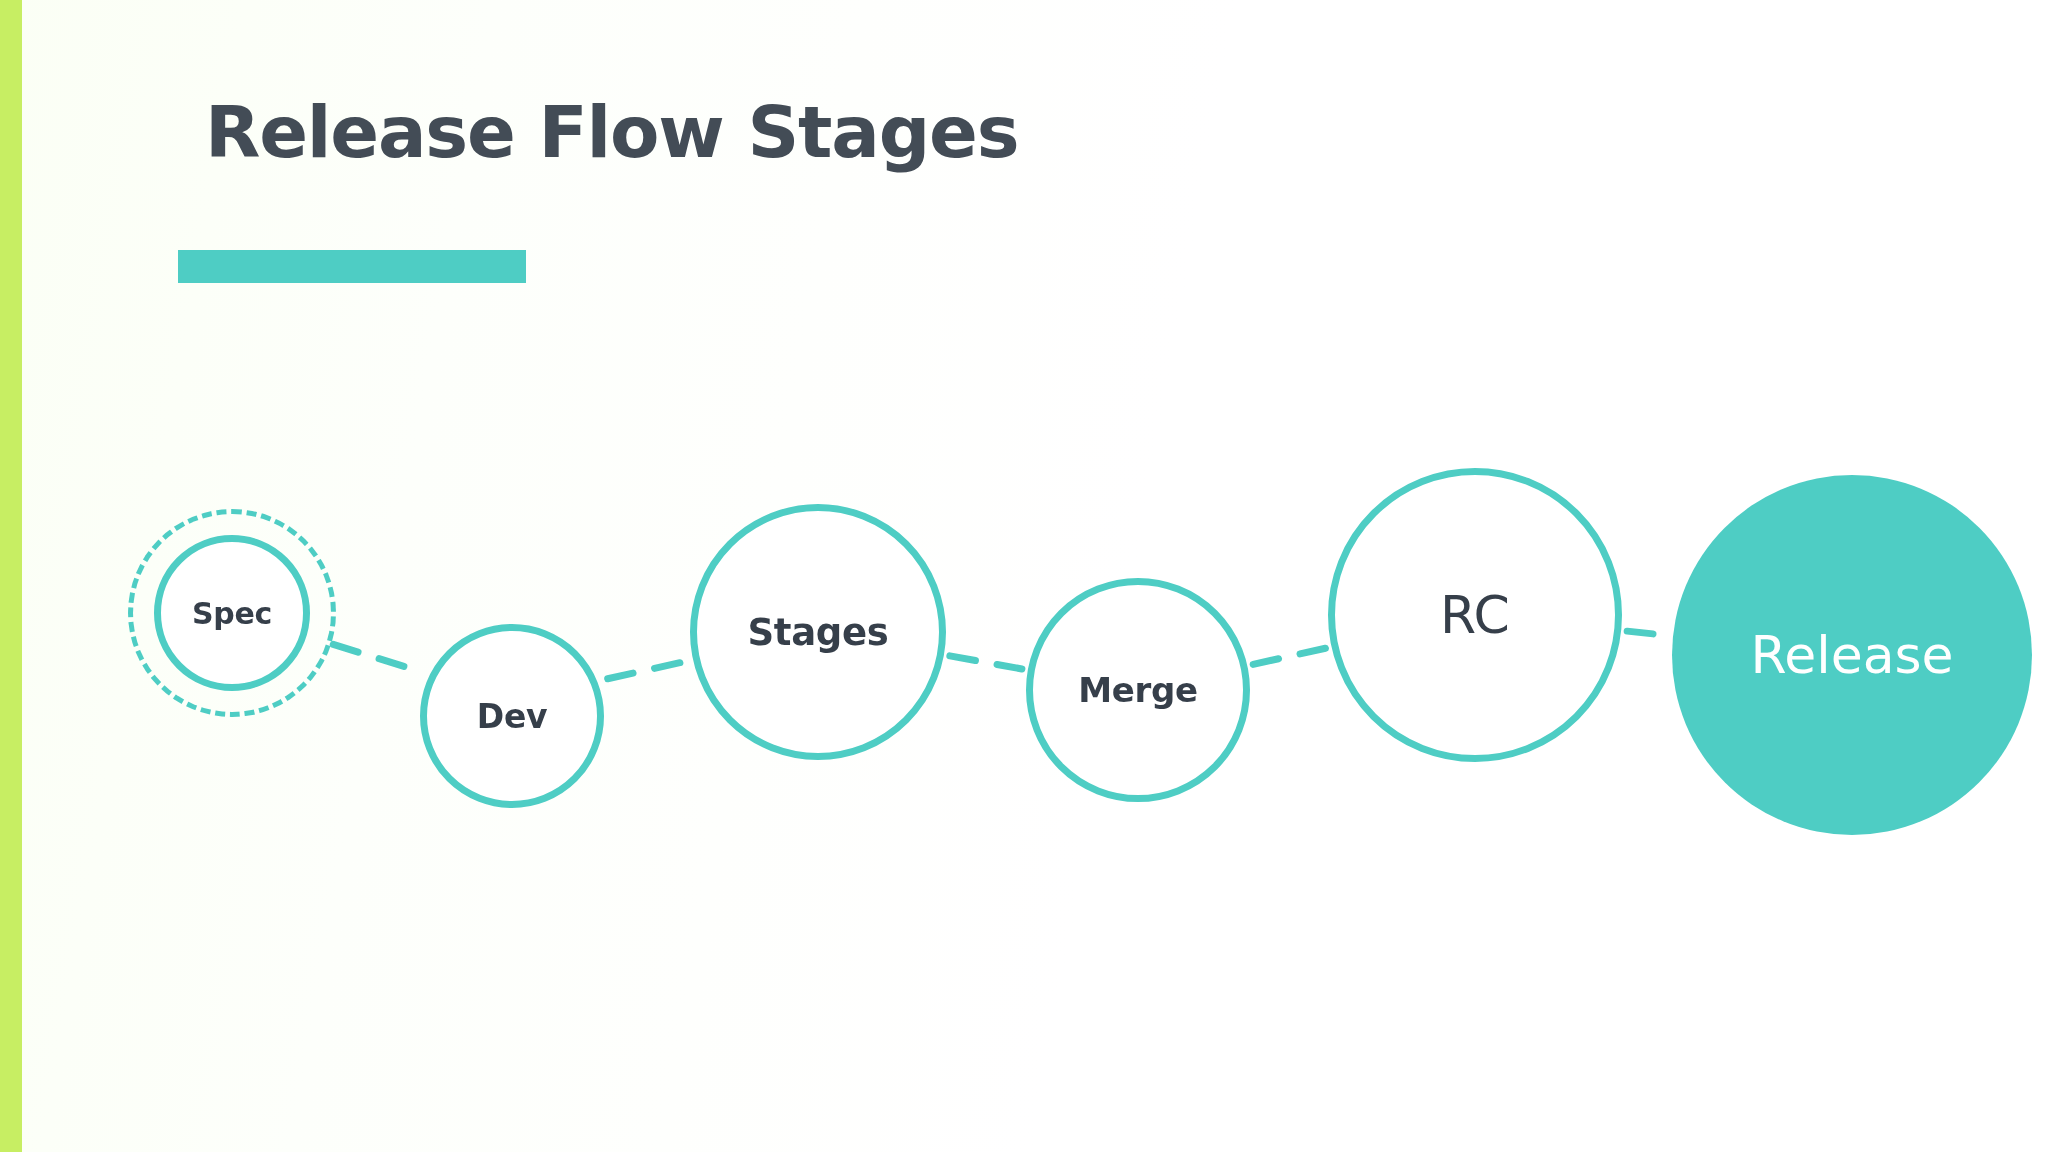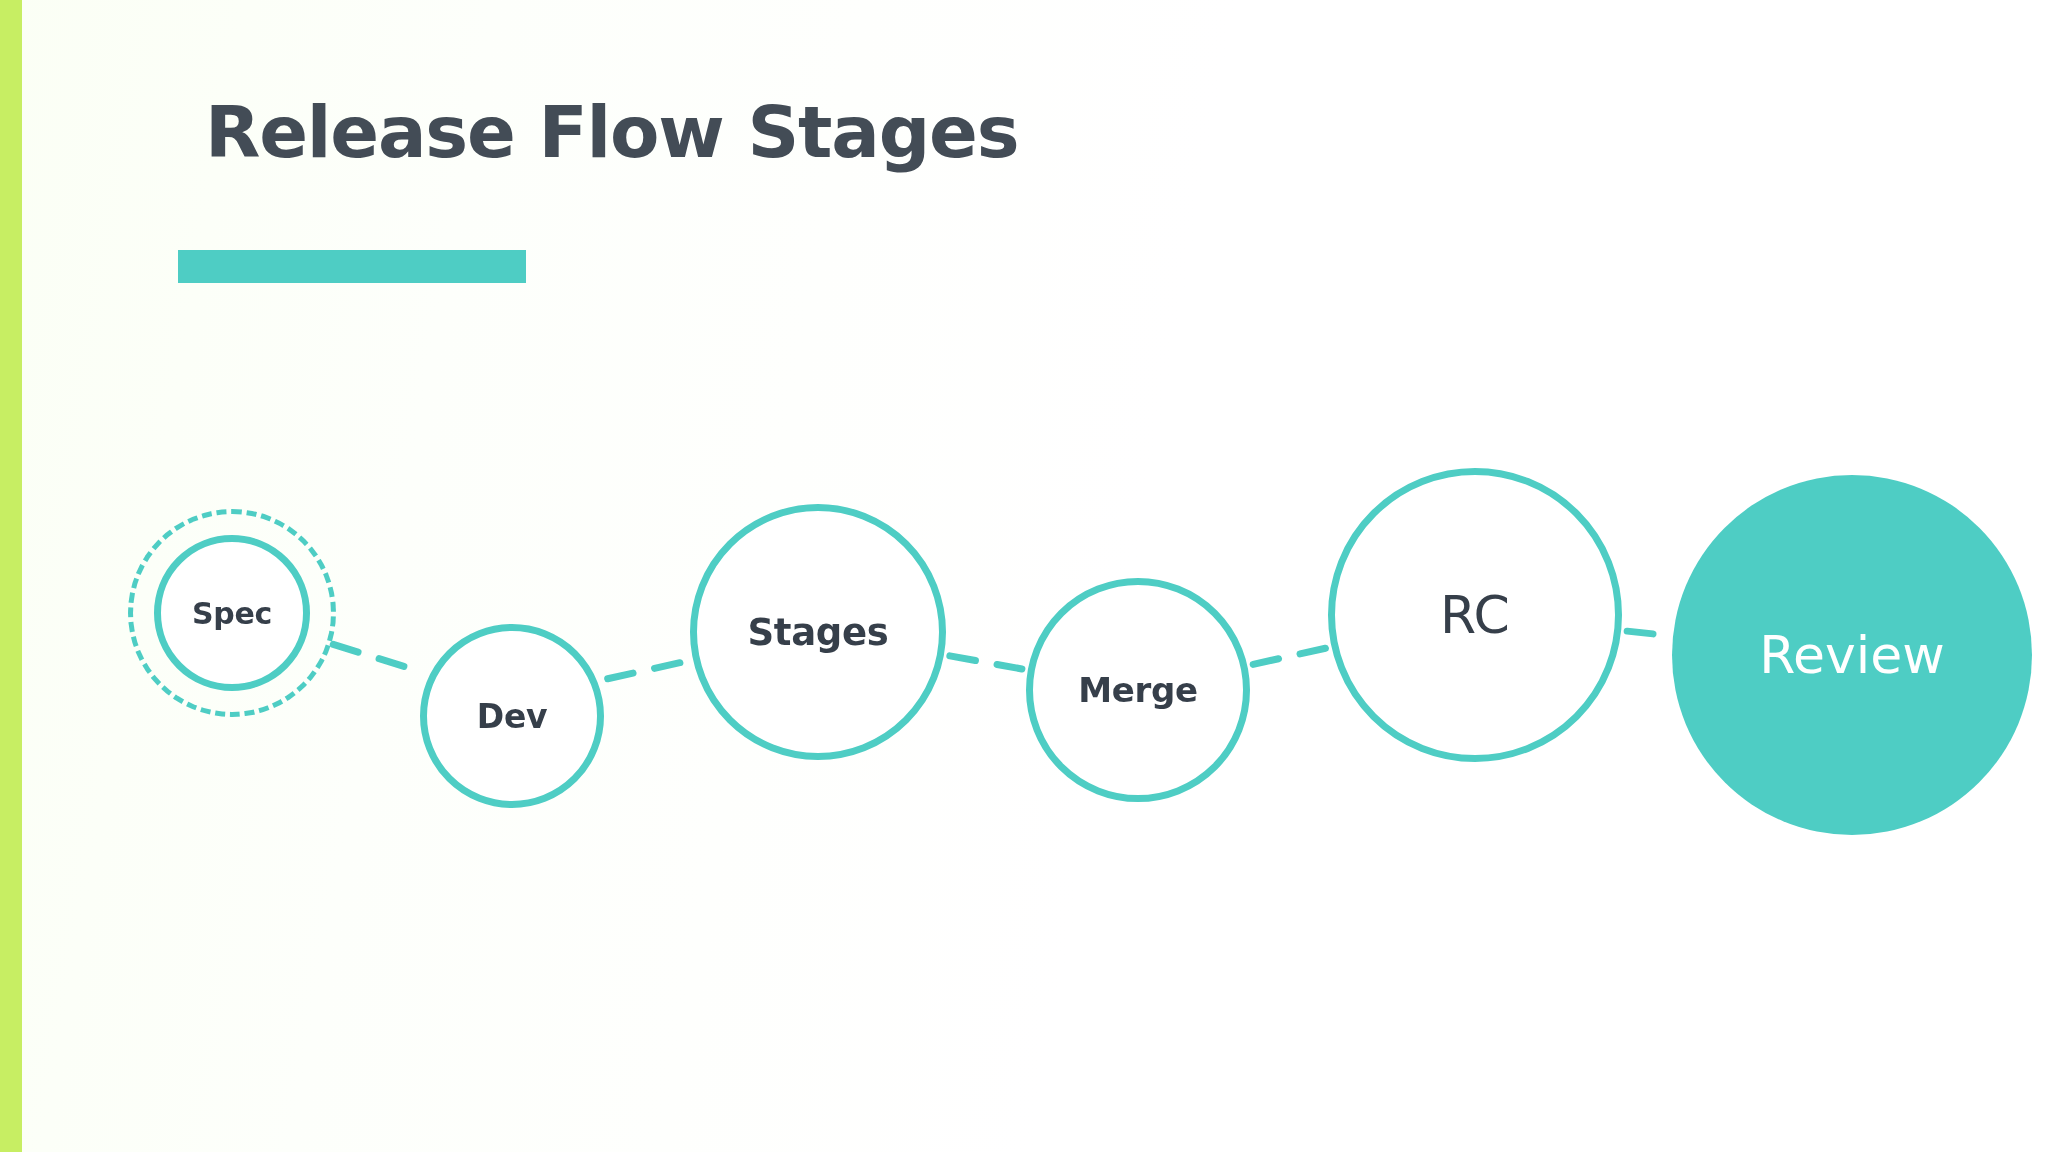--- a/index.html
+++ b/index.html
@@ -112,18 +112,18 @@
         <div class="stage-node outline" style="left: 690px; top: 504px; width: 256px; height: 256px; background: rgb(255, 255, 255); border-color: rgb(78, 205, 196);">
           <span class="stage-label" style="font-size: 37px;">Stages</span>
         </div>
         <div class="stage-node outline" style="left: 1026px; top: 578px; width: 224px; height: 224px; background: rgb(255, 255, 255); border-color: rgb(78, 205, 196);">
           <span class="stage-label" style="font-size: 34px;">Merge</span>
         </div>
         <div class="stage-node outline light" style="left: 1328px; top: 468px; width: 294px; height: 294px; background: rgb(255, 255, 255); border-color: rgb(78, 205, 196);">
           <span class="stage-label" style="font-size: 52px;">RC</span>
         </div>
         <div class="stage-node filled light" style="left: 1672px; top: 475px; width: 360px; height: 360px; background: rgb(78, 205, 196);">
-          <span class="stage-label" style="font-size: 52px;">Review</span>
+          <span class="stage-label" style="font-size: 52px;">Release</span>
         </div>
       </div>
   </div>
 
 </div>
 
 </body></html>

